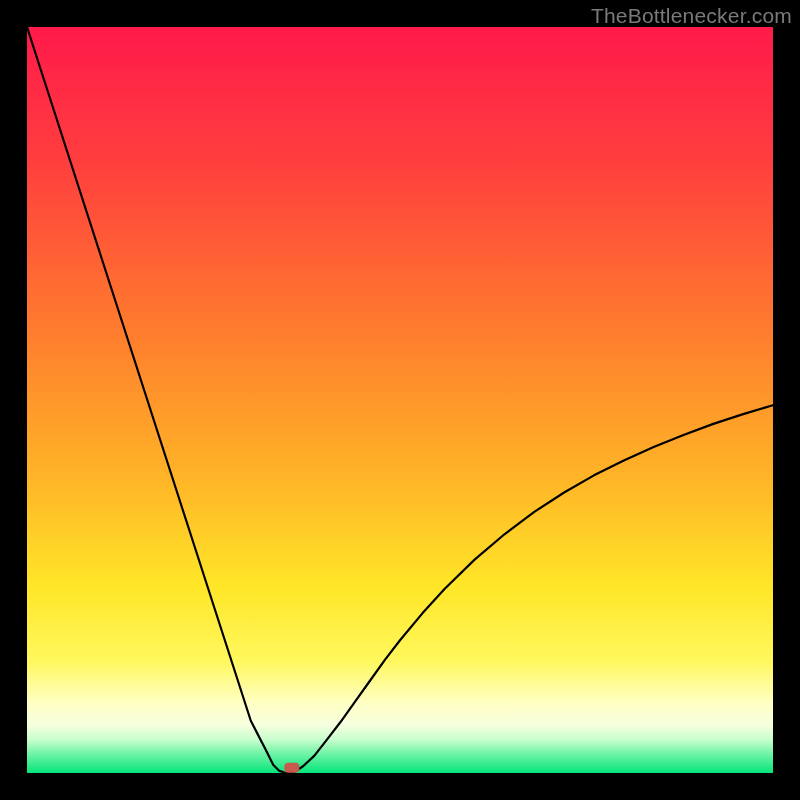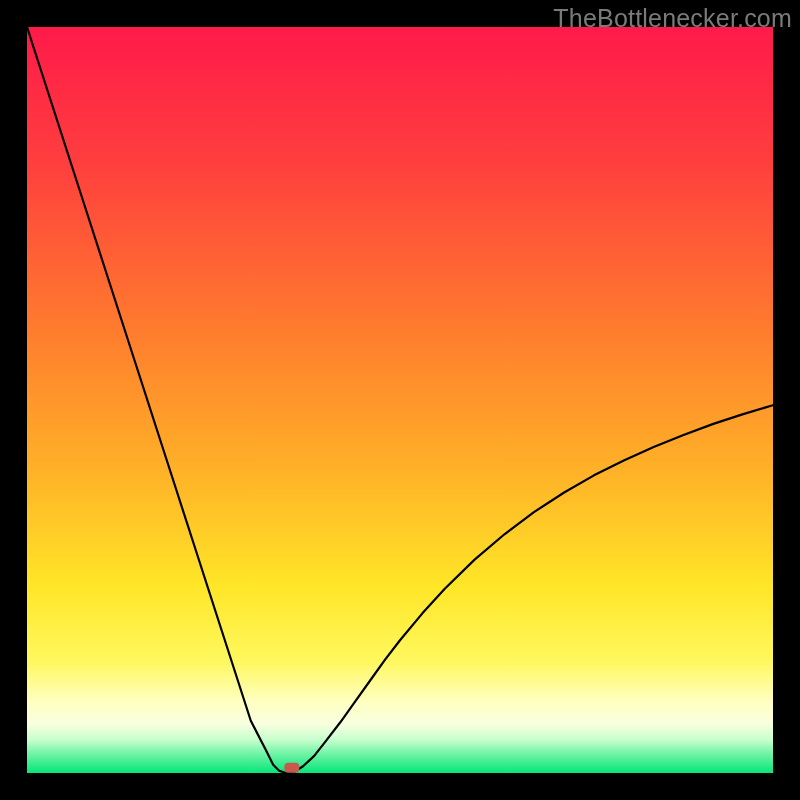--- a/index.html
+++ b/index.html
@@ -24,21 +24,21 @@
     left: 0;
     top: 0;
     width: 746px;
     height: 746px;
   }
   .attribution {
     position: absolute;
     top: 4px;
     right: 8px;
     color: #7a7a7a;
-    font-size: 25px;
+    font-size: 21px;
     font-weight: 500;
     letter-spacing: 0.2px;
   }
 </style>
 </head>
 <body>
 
 <div class="frame">
   <svg class="plot" viewBox="0 0 746 746" preserveAspectRatio="none">
     <defs>

